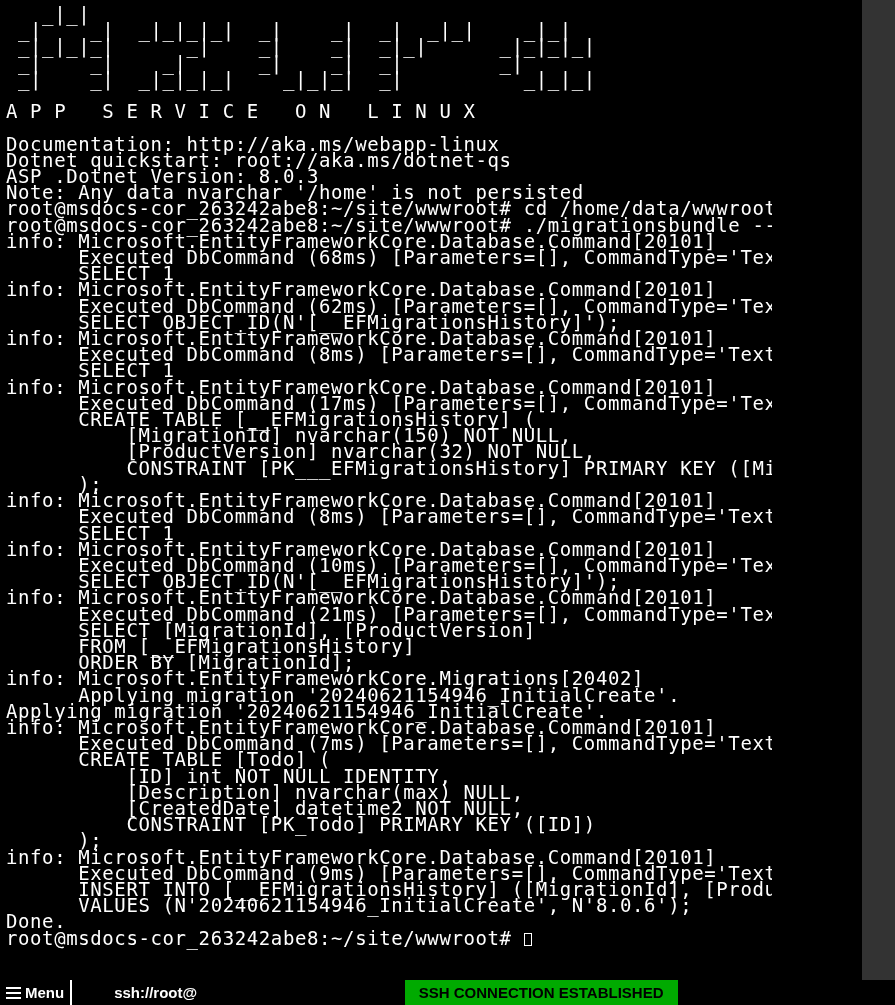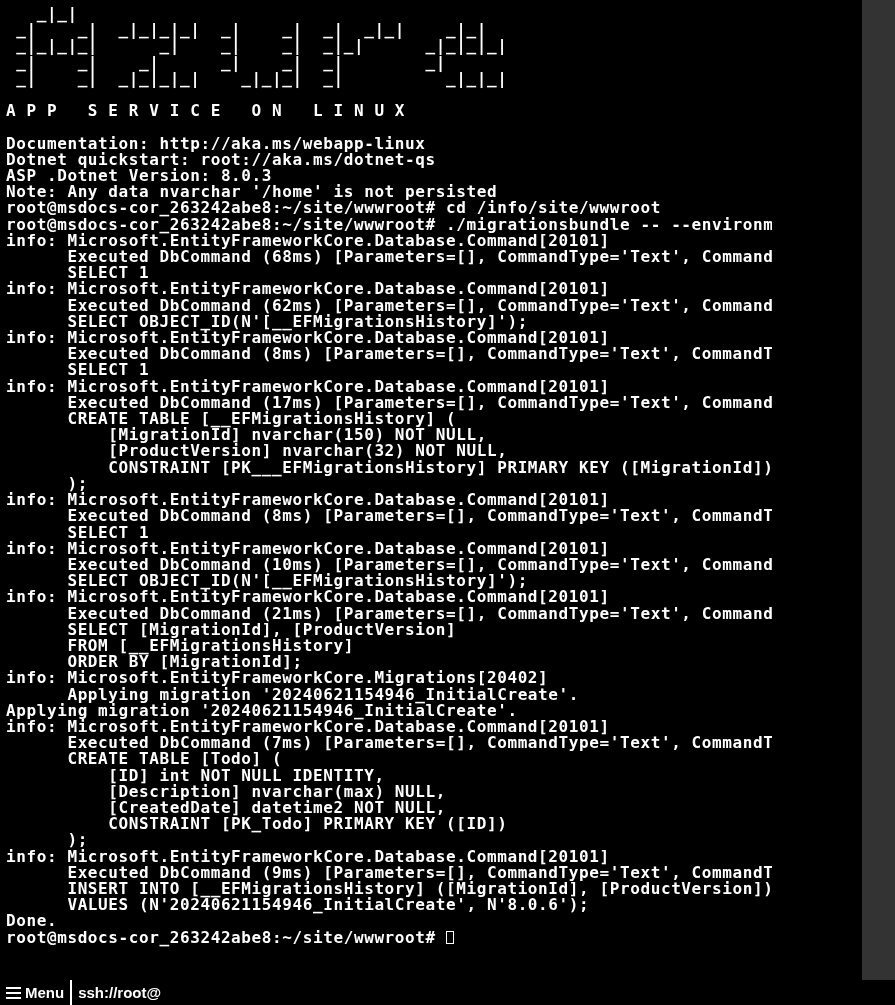--- a/index.html
+++ b/index.html
@@ -16,46 +16,47 @@
     height: 1005px;
     background: #000;
   }
   .terminal {
     position: absolute;
     top: 0; left: 0;
     width: 772px;
     height: 980px;
     background: #000;
     color: #fff;
-    font-size: 16px;
+    font-size: 19px;
     line-height: 16.2px;
     white-space: pre;
     padding: 6px 4px 4px 6px;
     letter-spacing: 0.6px;
-    font-weight: bold;
+    font-weight: normal;
     overflow: hidden;
   }
   .scrollbar {
     position: absolute;
     top: 0; right: 0;
     width: 33px;
     height: 980px;
     background: #333;
   }
   .statusbar {
     position: absolute;
     left: 0; right: 0; bottom: 0;
     height: 25px;
     background: #000;
     color: #fff;
     display: flex;
     align-items: stretch;
     font-family: Arial, sans-serif;
     font-size: 15px;
     font-weight: bold;
+    gap: 36px;
   }
   .statusbar .menu {
     display: flex;
     align-items: center;
     gap: 4px;
     padding: 0 6px;
     border-right: 2px solid #fff;
     cursor: pointer;
   }
   .statusbar .menu .bars {
@@ -103,21 +104,21 @@
  _|_|_|_|      _|    _|    _|  _|_|      _|_|_|_|
  _|    _|    _|      _|    _|  _|        _|
  _|    _|  _|_|_|_|    _|_|_|  _|          _|_|_|
 </span>
 <span>A P P   S E R V I C E   O N   L I N U X</span>
 
 <span>Documentation: http://aka.ms/webapp-linux</span>
 <span>Dotnet quickstart: root://aka.ms/dotnet-qs</span>
 <span>ASP .Dotnet Version: 8.0.3</span>
 <span>Note: Any data nvarchar '/home' is not persisted</span>
-<span><span>root@msdocs-cor_263242abe8:~/site/wwwroot#</span> <span>cd /info/site/wwwroot</span></span>
+<span><span>root@msdocs-cor_263242abe8:~/site/wwwroot#</span> <span>cd /home/data/wwwroot</span></span>
 <span><span>root@msdocs-cor_263242abe8:~/site/wwwroot#</span> <span>./migrationsbundle -- --environment Description</span></span>
 <span id="log-block">info: Microsoft.EntityFrameworkCore.Database.Command[20101]
       Executed DbCommand (68ms) [Parameters=[], CommandType='Text', CommandTimeout='30']
       SELECT 1
 info: Microsoft.EntityFrameworkCore.Database.Command[20101]
       Executed DbCommand (62ms) [Parameters=[], CommandType='Text', CommandTimeout='30']
       SELECT OBJECT_ID(N'[__EFMigrationsHistory]');
 info: Microsoft.EntityFrameworkCore.Database.Command[20101]
       Executed DbCommand (8ms) [Parameters=[], CommandType='Text', CommandTimeout='30']
       SELECT 1
@@ -163,16 +164,17 @@
     <div class="menu">
       <span class="bars">
           <span></span>
           <span></span>
           <span></span>
         </span>
       <span>Menu</span>
     </div>
     <div class="path">ssh://root@</div>
     <div class="spacer"></div>
+    <div class="conn">SSH CONNECTION ESTABLISHED</div>
     <div class="spacer2"></div>
   </div>
 
 </div>
 
 </body></html>

